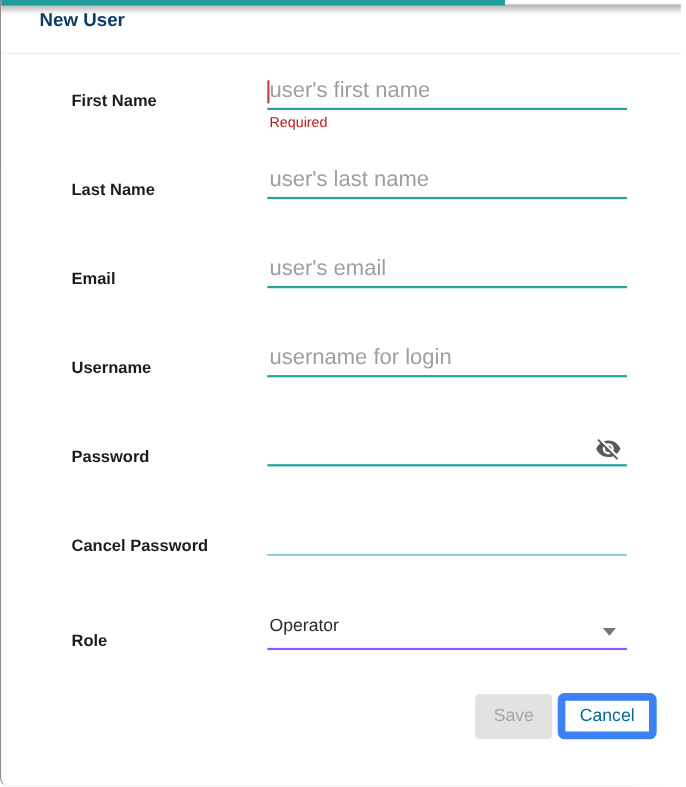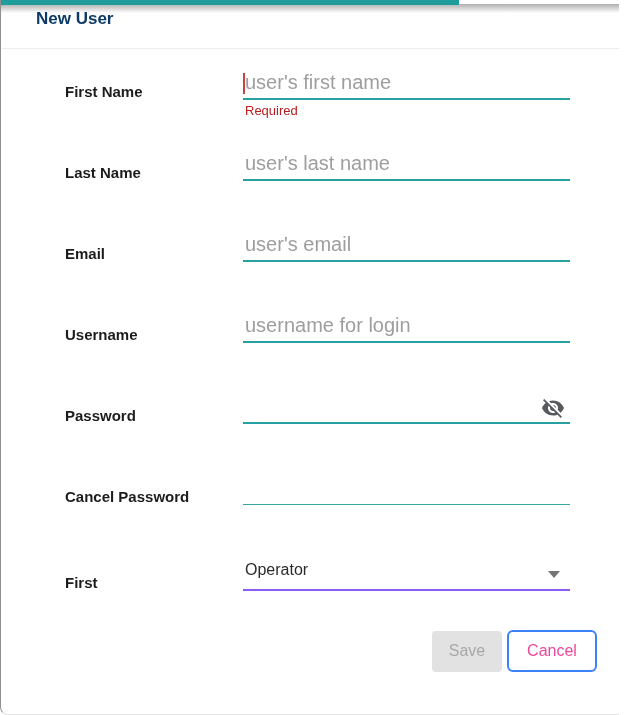--- a/index.html
+++ b/index.html
@@ -37,21 +37,21 @@
   .select-value{position:absolute;left:2px;top:3px;font-size:16px;color:#2b2b2b;}
   .dd-arrow{position:absolute;right:10px;top:13px;width:0;height:0;
     border-left:6px solid transparent;border-right:6px solid transparent;border-top:7px solid #757575;}
 
   .btn-bar{position:absolute;top:630px;right:22px;display:flex;align-items:center;gap:5px;justify-content:flex-end;}
   .save-btn{
     width:70px;height:41px;background:#e2e2e2;color:#a8a8a8;border:none;border-radius:4px;
     font-size:16px;cursor:default;
   }
   .cancel-btn{
-    width:90px;height:42px;background:#fff;color:#ec4899;border:2px solid #3b82f6;border-radius:6px;
+    width:90px;height:42px;background:#fff;color:#0369a1;border:7px solid #3b82f6;border-radius:6px;
     font-size:16px;cursor:pointer;
   }
 </style>
 </head>
 <body>
 
 <div class="dialog">
   <div class="top-shadow"></div>
   <div class="accent-bar"></div>
   <div class="dlg-title">New User</div>
@@ -102,21 +102,21 @@
   </div>
 
   <div class="row r5 thin">
     <label class="flabel">Cancel Password</label>
     <div class="fwrap">
       <input class="finput" type="password" placeholder="" style="">
     </div>
   </div>
 
   <div class="row r6">
-    <label class="flabel">First</label>
+    <label class="flabel">Role</label>
     <div class="fwrap">
       <div class="select-field">
         <span class="select-value">Operator</span>
         <span class="dd-arrow"></span>
       </div>
     </div>
   </div>
 
   <div class="btn-bar">
     <button class="save-btn" disabled="">Save</button>

